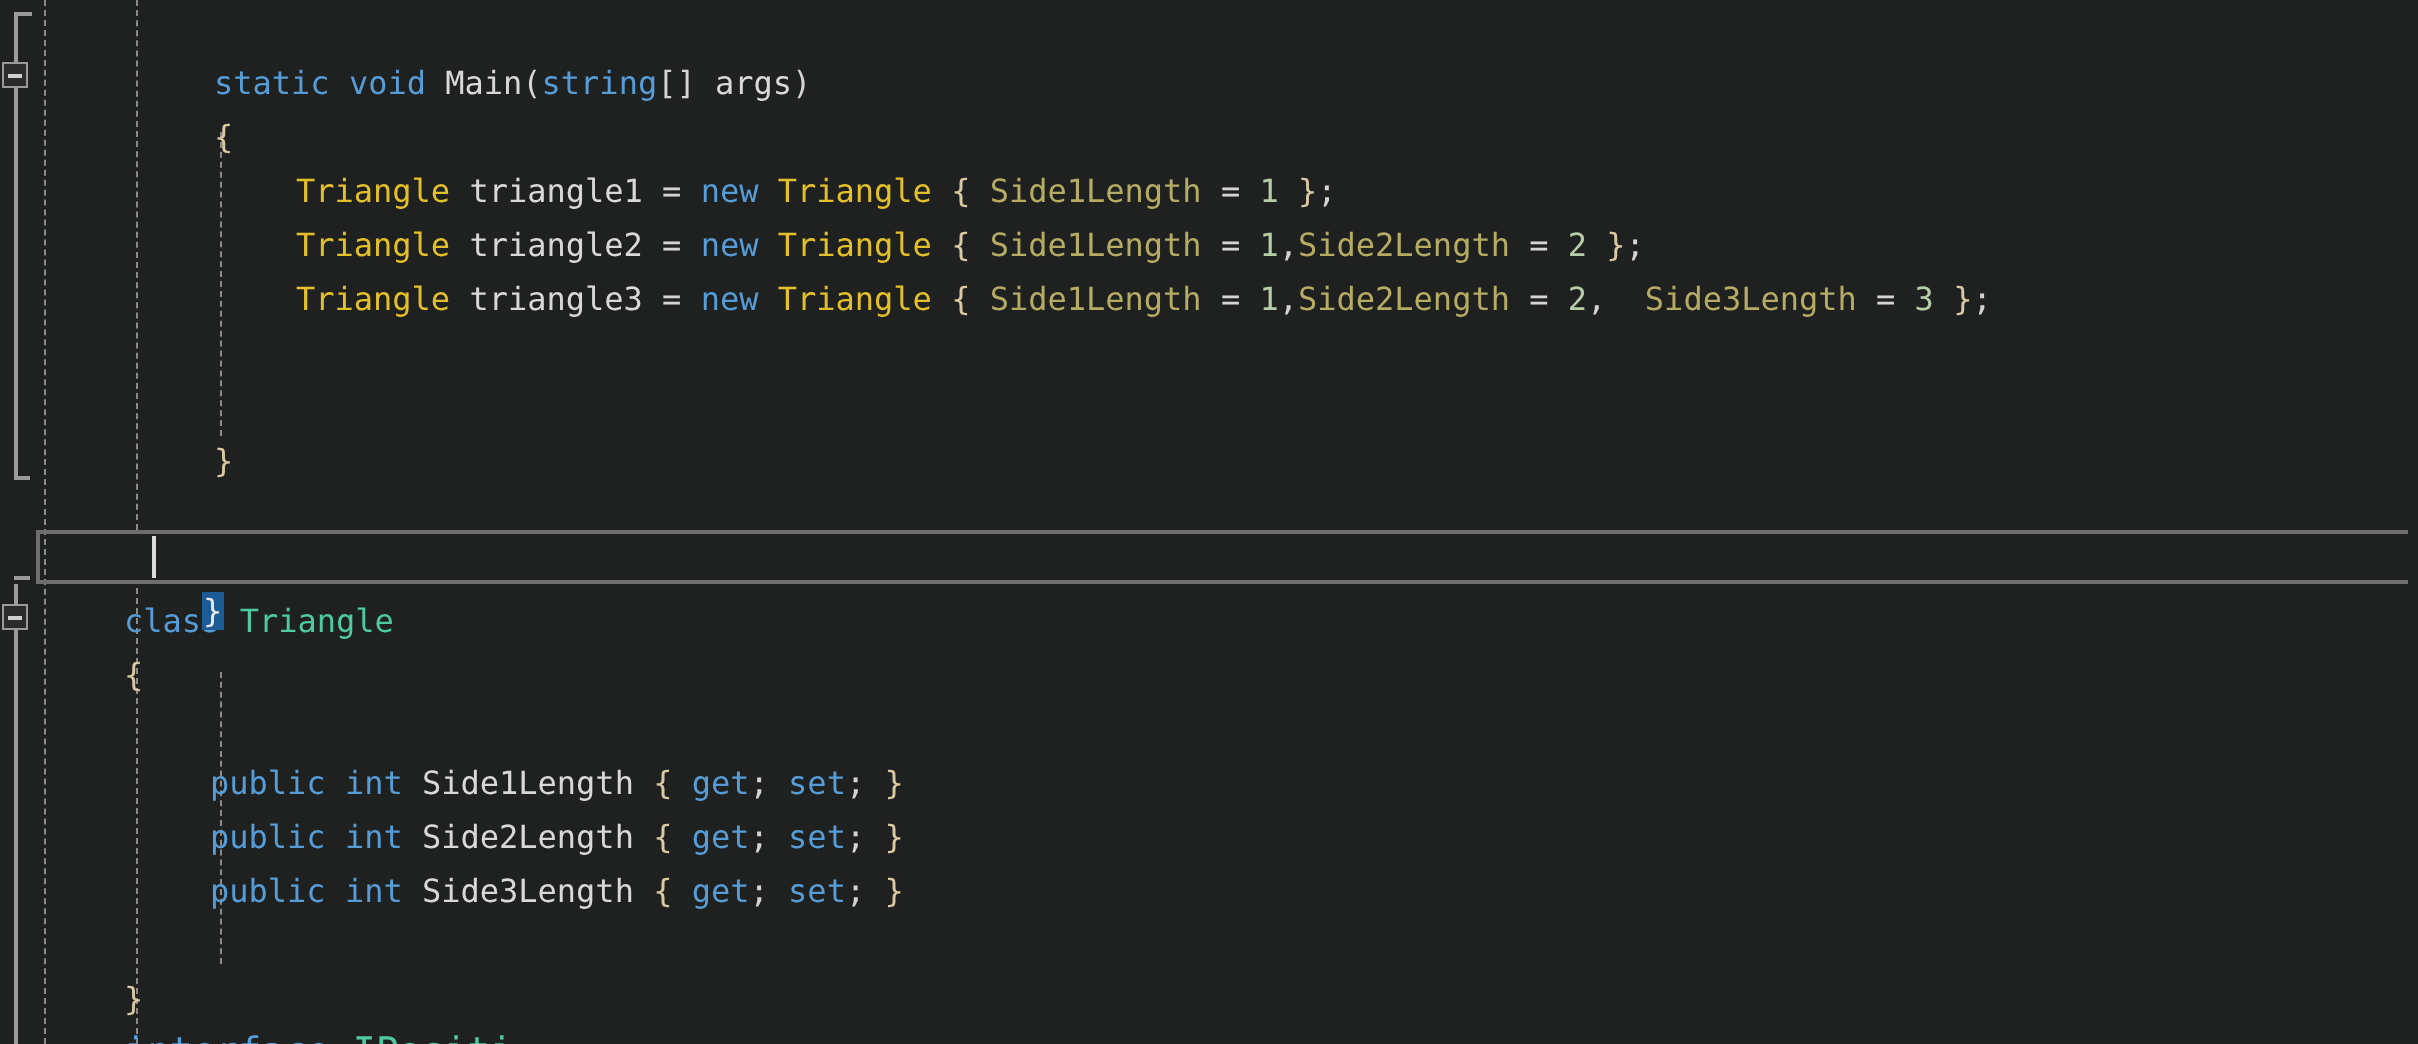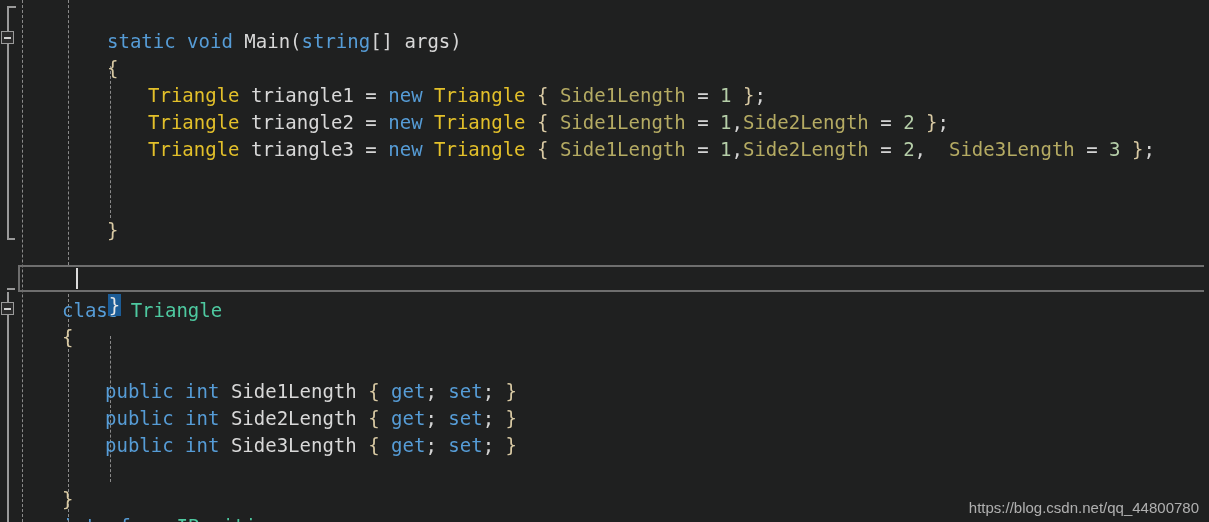--- a/index.html
+++ b/index.html
@@ -81,21 +81,21 @@
     left: 0; top: 0;
     width: 1209px;
     height: 522px;
   }
   .code-line {
     position: absolute;
     left: 0;
     height: 27px;
     line-height: 27px;
     white-space: pre;
-    font-size: 19px;
+    font-size: 16px;
     letter-spacing: 0px;
     color: #d4d4d4;
   }
 
   
   .kw      { color: #569cd6; }
   .type    { color: #e3c02a; }
   .cls     { color: #4ec9a0; }
   .ident   { color: #d8d8d8; }
   .prop    { color: #b5ab63; }
@@ -193,15 +193,14 @@
       <div class="code-line" style="top: 432px; left: 105px;"><span class="kw">public</span><span class="plain"> </span><span class="kw">int</span><span class="plain"> </span><span class="ident">Side3Length</span><span class="plain"> </span><span class="punct">{</span><span class="plain"> </span><span class="kw">get</span><span class="plain">; </span><span class="kw">set</span><span class="plain">; </span><span class="punct">}</span></div>
       <div class="code-line" style="top: 486px; left: 62px;"><span class="punct">}</span></div>
       <div class="clipped-line" style="top: 513px; left: 62px;"><span class="kw">interface</span><span class="plain"> </span><span class="cls">IPositi</span></div>
     </div>
 
   <div class="code-line" style="top:265px;left:62px;">
     <span class="sel-brace">}</span>
   </div>
   <div class="caret" style="left:76px;top:268px;height:21px;"></div>
 
-  <div class="watermark">https://blog.csdn.net/qq_44800780</div>
 
 </div>
 
 </body></html>

